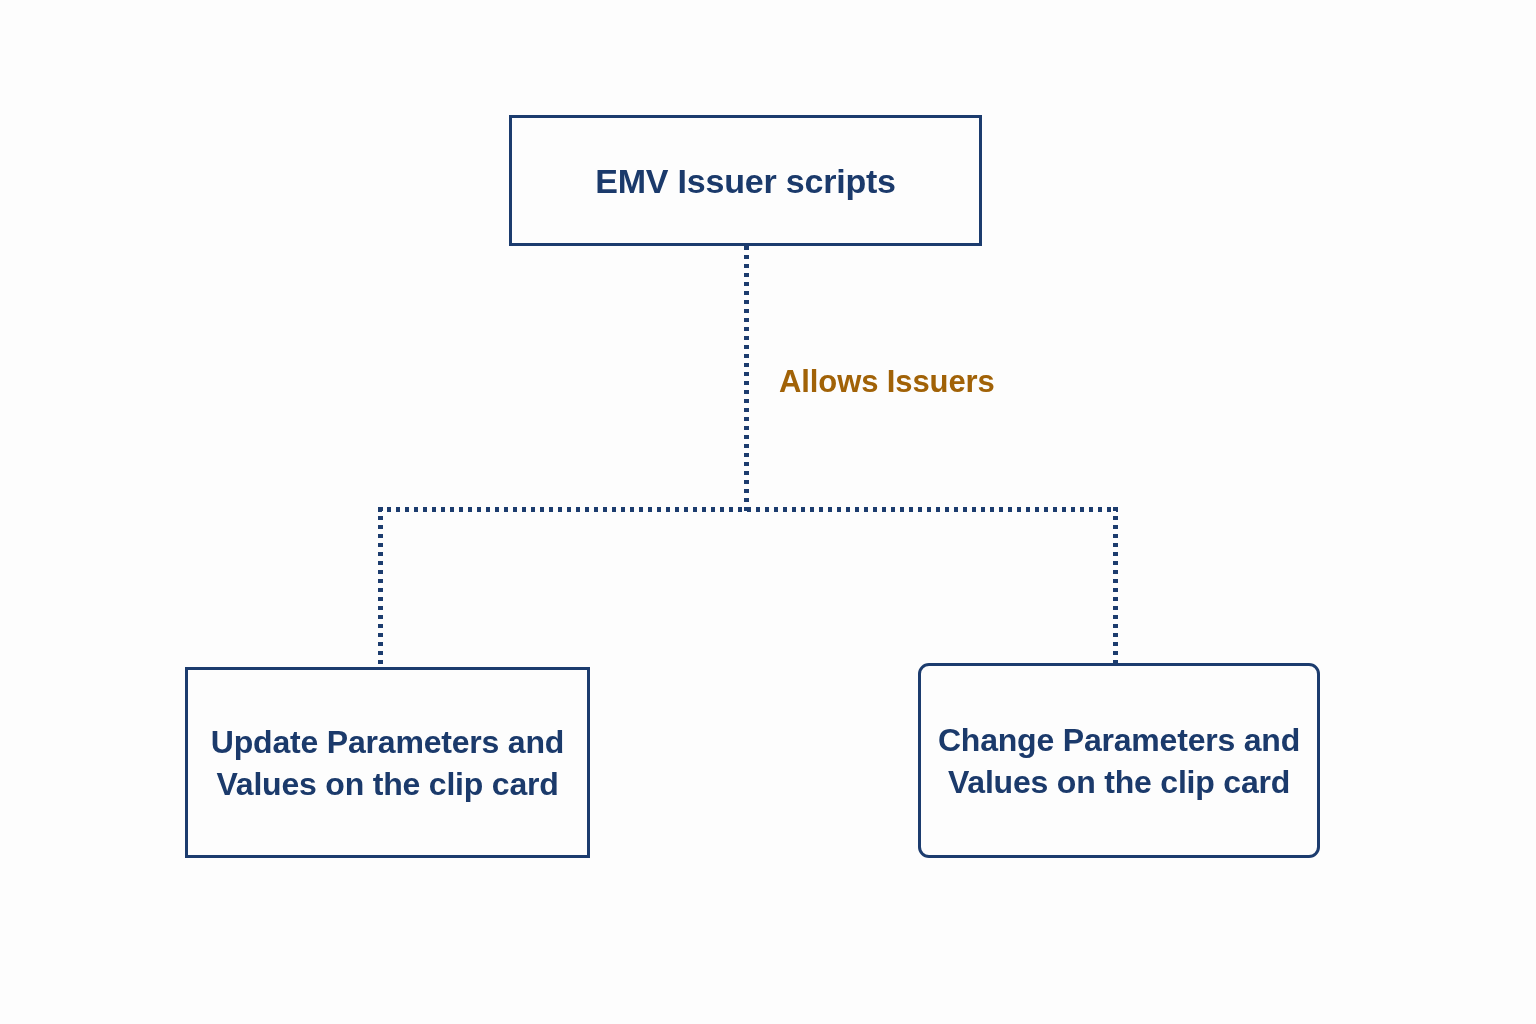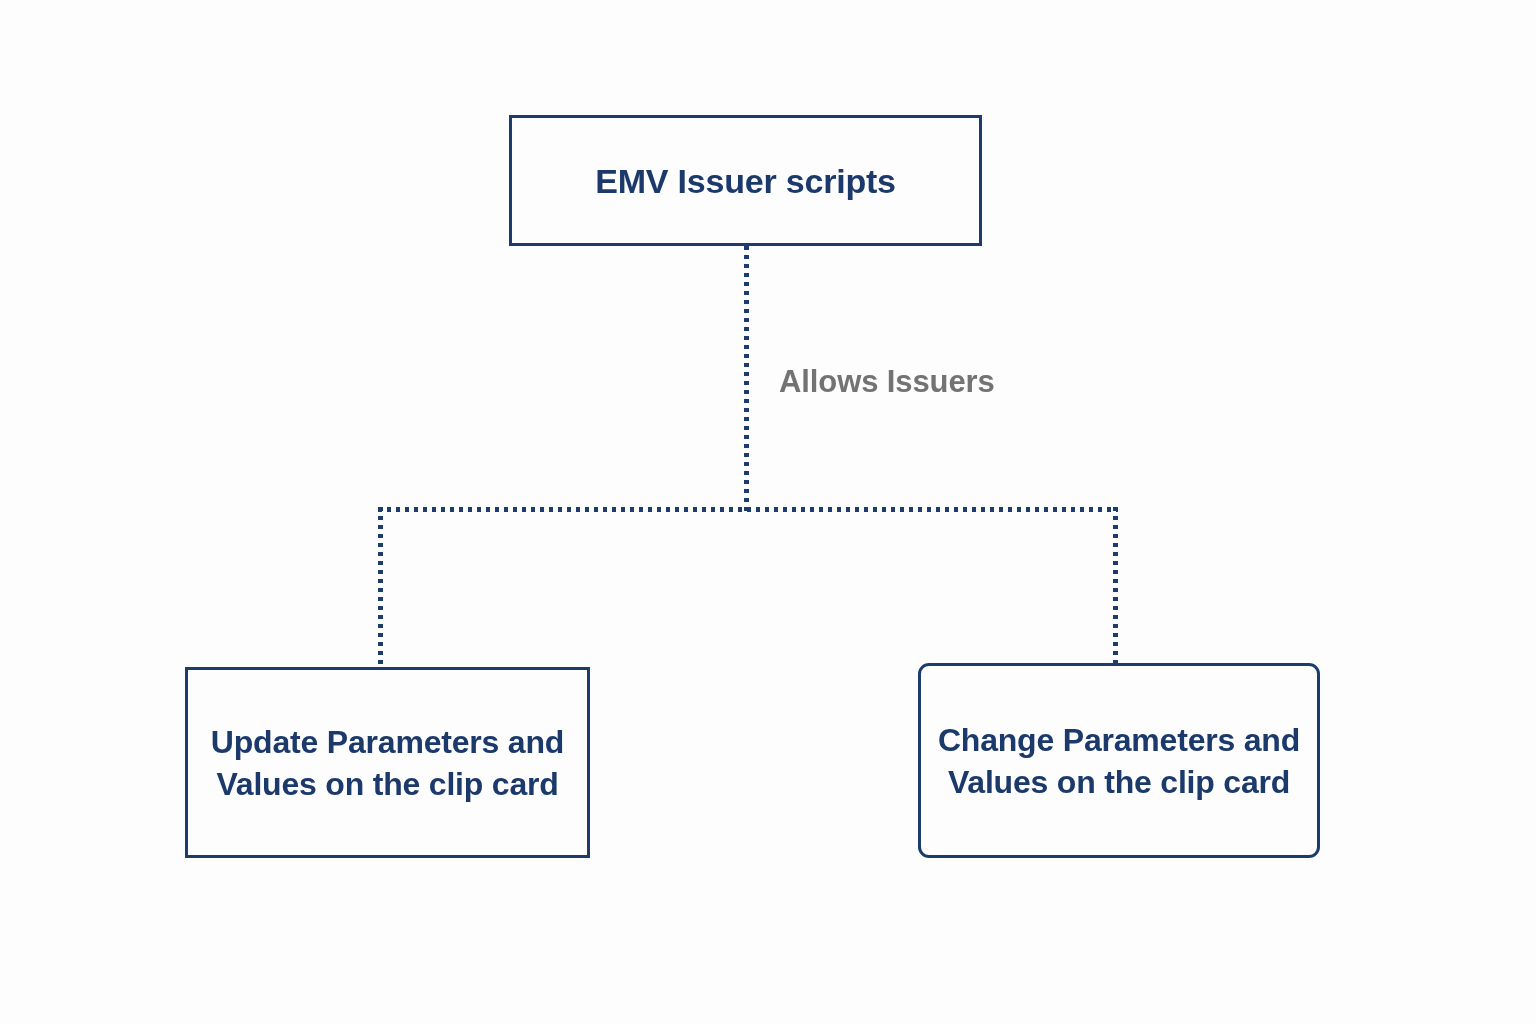--- a/index.html
+++ b/index.html
@@ -96,21 +96,21 @@
   #edge-root-stem   { left: 744px; top: 246px;  height: 265px; }
   #edge-split-bar   { left: 378px; top: 507px;  width: 740px; }
   #edge-left-drop   { left: 378px; top: 507px;  height: 162px; }
   #edge-right-drop  { left: 1113px; top: 507px; height: 158px; }
 
   
   #edge-label {
     position: absolute;
     left: 779px;
     top: 364px;
-    color: #737373;
+    color: #a16207;
     font-size: 31px;
     font-weight: bold;
     letter-spacing: -0.1px;
     white-space: nowrap;
   }
 </style>
 </head>
 <body>
 
 <div id="canvas">

